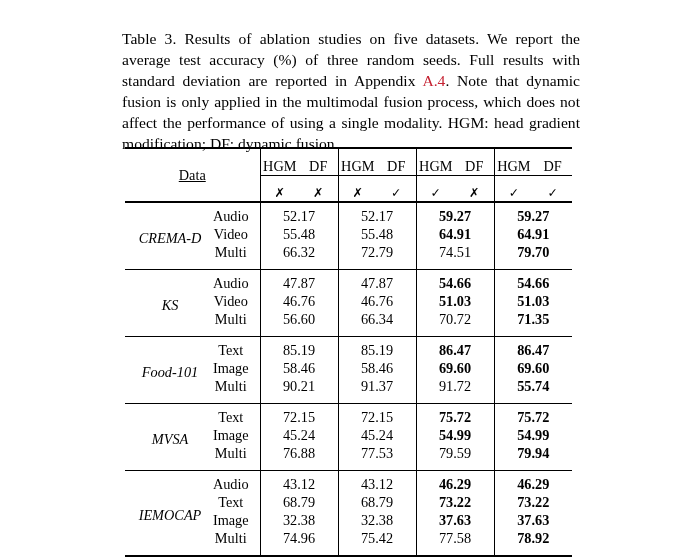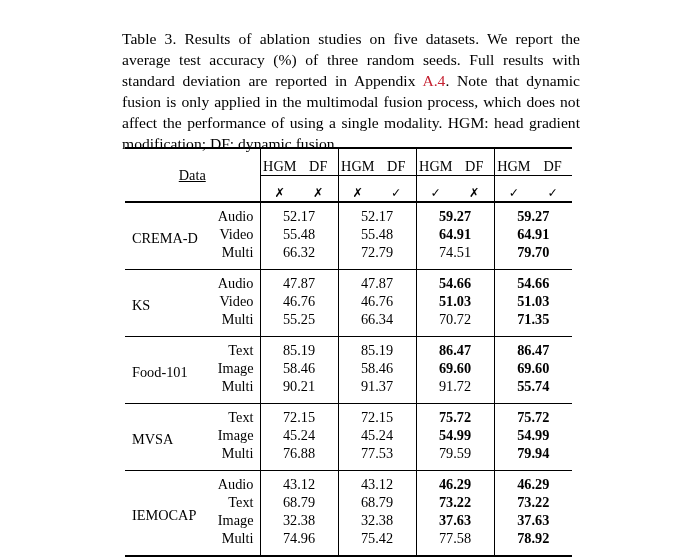--- a/index.html
+++ b/index.html
@@ -27,22 +27,22 @@
   th.grp{border-left:1px solid #000;border-bottom:1px solid #000;height:26px;vertical-align:middle;}
   th.flags{border-left:1px solid #000;height:25px;vertical-align:middle;}
   .pair{display:flex;margin-top:8px;}
   .pair span{flex:1;text-align:center;}
   .flags .pair span{
     font-family:"DejaVu Sans",sans-serif;
     font-weight:bold;font-size:12.5px;
   }
   tbody + tbody{border-top:1px solid #000;}
   td{padding:0;height:18px;line-height:18px;}
-  td.dataset{text-align:left;padding-left:7px;vertical-align:middle;}
-  td.modality{text-align:right;padding-right:6px;}
+  td.dataset{text-align:center;padding-left:7px;vertical-align:middle;font-style:italic;}
+  td.modality{text-align:center;padding-right:6px;}
   td.val{text-align:center;border-left:1px solid #000;}
   td.b{font-weight:bold;}
   tbody tr:first-child td{padding-top:4px;}
   tbody tr:last-child td{padding-bottom:8px;}
 </style>
 </head>
 <body>
 
 <div class="caption"><span>Table 3. Results of ablation studies on five datasets. We report the average test accuracy (%) of three random seeds. Full results with standard deviation are reported in Appendix </span><a class="ref">A.4</a><span>. Note that dynamic fusion is only applied in the multimodal fusion process, which does not affect the performance of using a single modality. HGM: head gradient modification; DF: dynamic fusion.</span></div>
 
@@ -146,21 +146,21 @@
         </tr>
         <tr>
           <td class="modality">Video</td>
           <td class="val">46.76</td>
           <td class="val">46.76</td>
           <td class="val b">51.03</td>
           <td class="val b">51.03</td>
         </tr>
         <tr>
           <td class="modality">Multi</td>
-          <td class="val">55.25</td>
+          <td class="val">56.60</td>
           <td class="val">66.34</td>
           <td class="val">70.72</td>
           <td class="val b">71.35</td>
         </tr>
       </tbody>
       <tbody>
         <tr>
           <td class="dataset" rowspan="3">Food-101</td>
           <td class="modality">Text</td>
           <td class="val">85.19</td>

